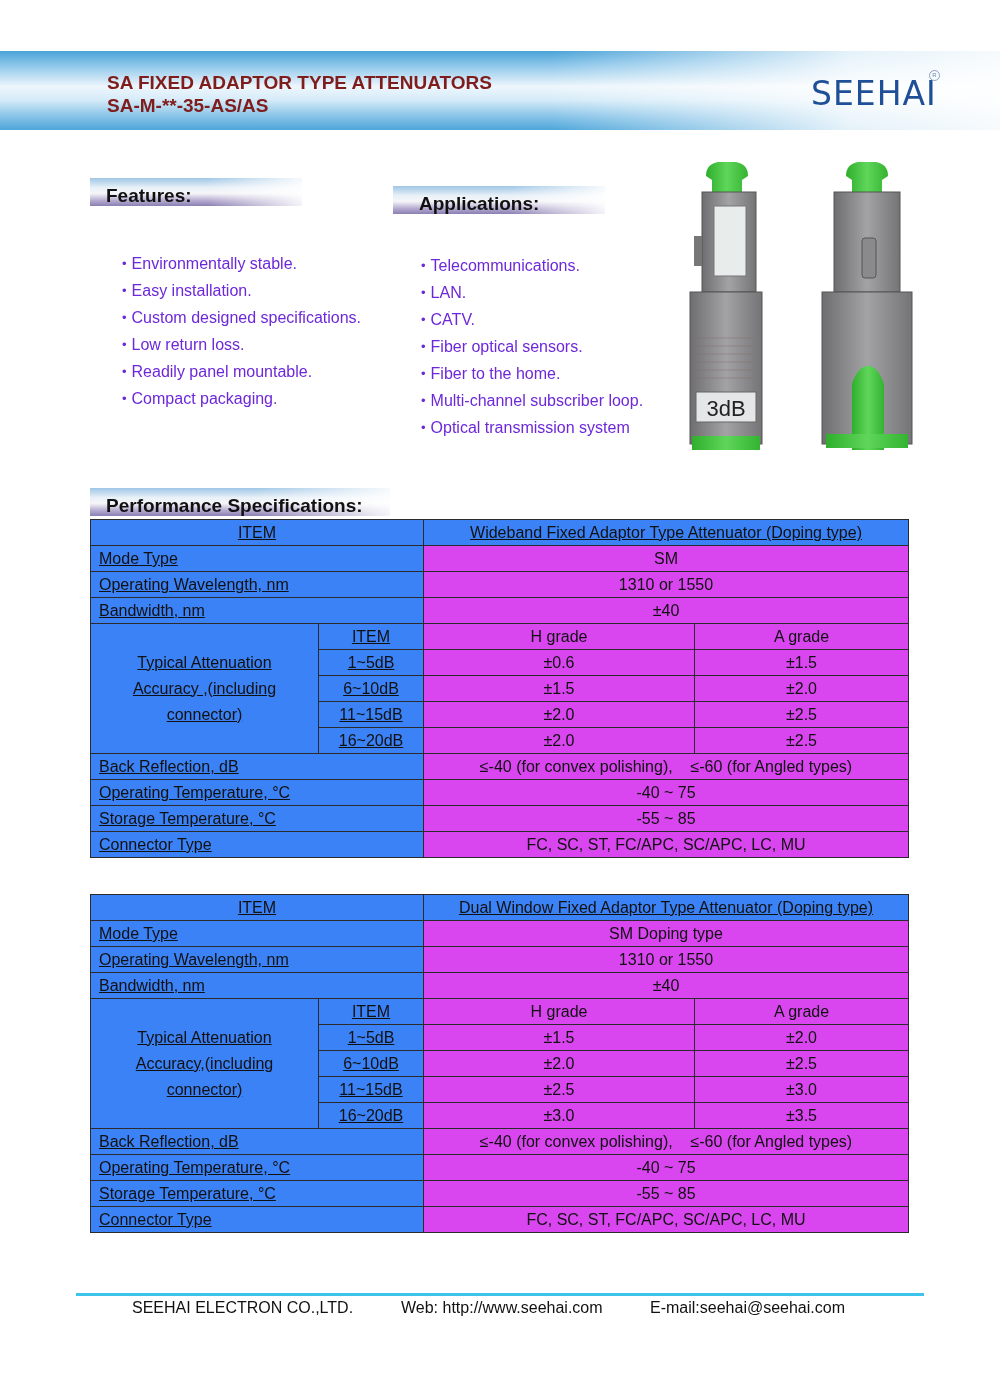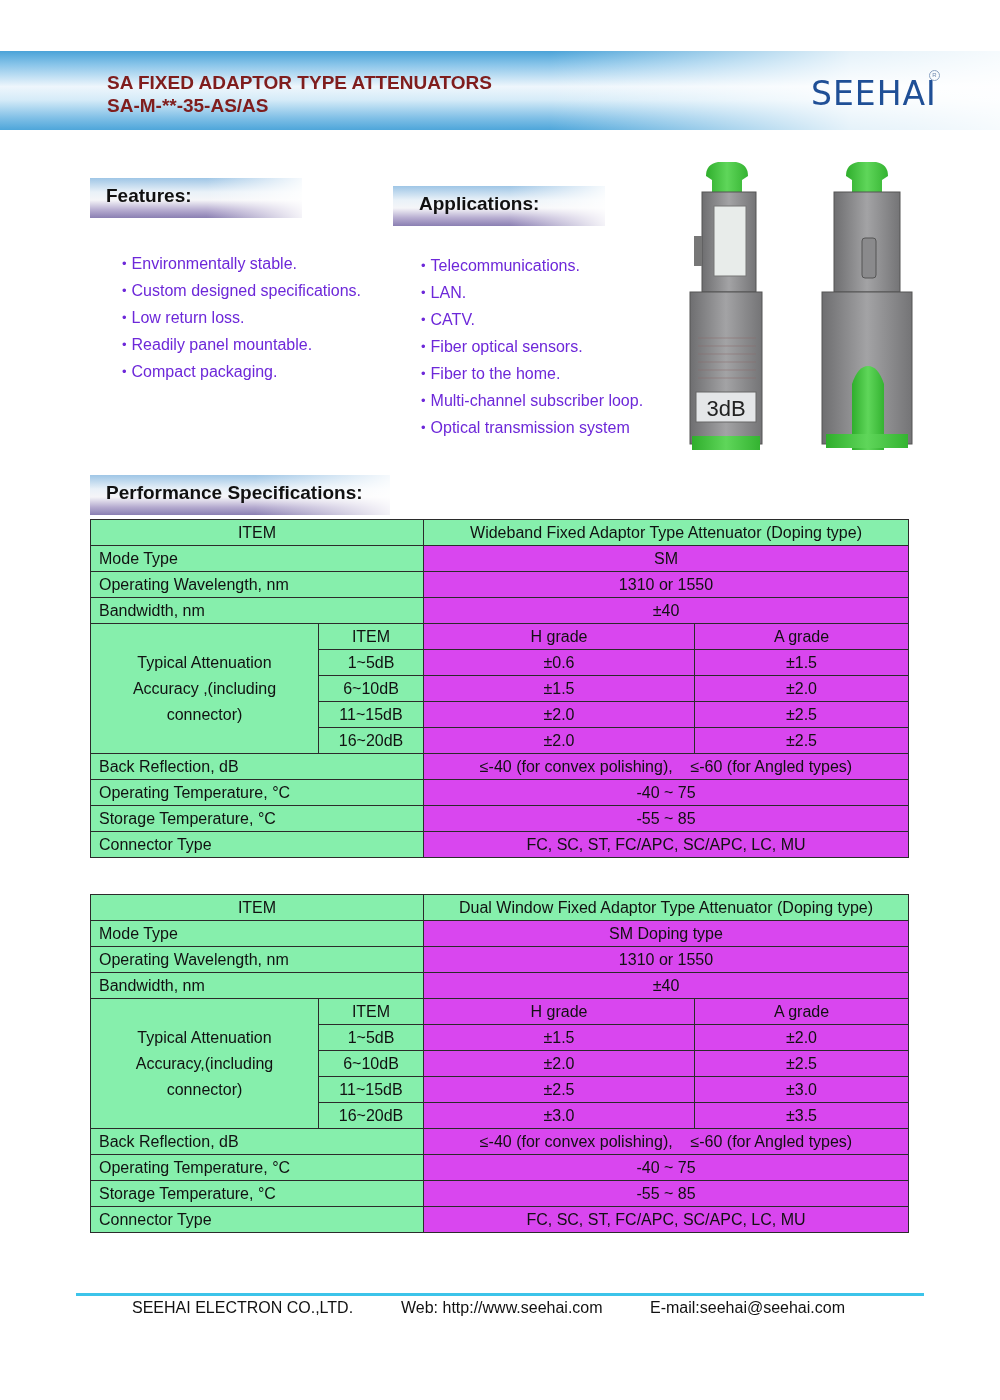--- a/index.html
+++ b/index.html
@@ -23,21 +23,21 @@
     position: absolute; left: 811px; top: 74px;
     font-family: "DejaVu Sans", sans-serif;
     font-size: 33px; font-weight: normal; letter-spacing: 1px; color: #1f4f96;
   }
   .logo-reg {
     position: absolute; left: 929px; top: 70px; width: 9px; height: 9px;
     border: 1px solid #8aa2c2; border-radius: 50%;
     font-size: 6px; line-height: 9px; text-align: center; color: #6f8ab0;
   }
   .sec-head {
-    position: absolute; height: 40px;
+    position: absolute; height: 28px;
     background:
       linear-gradient(to right, rgba(255,255,255,0) 0%, rgba(255,255,255,0) 55%, rgba(255,255,255,0.9) 100%),
       linear-gradient(to bottom, #9fc6e6 0%, #e9f1f8 35%, #f5f5f8 55%, #b6acd0 80%, #8a7fb2 100%);
     font-weight: bold; font-size: 19px; line-height: 36px; color: #111;
     box-sizing: border-box; padding-left: 16px;
   }
   .list {
     position: absolute; margin: 16px; padding: 0; list-style: none;
     font-size: 16px; line-height: 26px; color: #6d28d9;
   }
@@ -47,21 +47,21 @@
 
   table.spec {
     position: absolute; left: 90px; width: 818px;
     border-collapse: collapse; table-layout: fixed;
     font-size: 16px; color: #111;
   }
   table.spec td {
     border: 1.5px solid #2b2b2b; height: 25px; padding: 0 8px;
     line-height: 25px; white-space: nowrap; overflow: hidden;
   }
-  td.lbl { background: #86efac; }
+  td.lbl { background: #3b82f6; text-decoration: underline; }
   td.c { text-align: center; }
   td.val { background: #d946ef; text-align: center; }
 
   .footer-line {
     position: absolute; left: 76px; top: 1293px; width: 848px; height: 3px; background: #3cc4ea;
   }
   .footer {
     position: absolute; left: 0; top: 1298px; width: 1000px;
     font-size: 16px; line-height: 20px; color: #111;
   }
@@ -74,20 +74,21 @@
 <div class="banner-title">
   <div>SA FIXED ADAPTOR TYPE ATTENUATORS</div>
   <div>SA-M-**-35-AS/AS</div>
 </div>
 <div class="logo">SEEHAI</div>
 <div class="logo-reg">R</div>
 
 <div class="sec-head" style="left:90px; top:178px; width:212px;">Features:</div>
 <ul class="list" style="left:106px; top:235px;">
   <li>Environmentally stable.</li>
+  <li>Easy installation.</li>
   <li>Custom designed specifications.</li>
   <li>Low return loss.</li>
   <li>Readily panel mountable.</li>
   <li>Compact packaging.</li>
 </ul>
 
 <div class="sec-head" style="left:393px; top:178px; width:212px; padding-left:26px;margin-top:8px;">Applications:</div>
 <ul class="list" style="left:405px; top:237px;">
   <li>Telecommunications.</li>
   <li>LAN.</li>
@@ -132,21 +133,21 @@
 
     <path d="M160 18 Q160 6 172 4 L190 4 Q202 6 202 18 L196 22 L196 34 L166 34 L166 22 Z" fill="url(#green)"></path>
     <rect x="148" y="34" width="66" height="100" fill="url(#metal)" stroke="#555" stroke-width="1"></rect>
     <rect x="176" y="80" width="14" height="40" rx="3" fill="#8a8a8c" stroke="#555"></rect>
     <rect x="136" y="134" width="90" height="152" fill="url(#metal)" stroke="#555" stroke-width="1"></rect>
     <path d="M166 292 L166 226 Q172 208 182 208 Q192 208 198 226 L198 292 Z" fill="url(#green)"></path>
     <rect x="140" y="276" width="82" height="14" fill="url(#green)"></rect>
   </svg>
 </div>
 
-<div class="sec-head" style="left:90px; top:475px; width:300px;">Performance Specifications:</div>
+<div class="sec-head" style="left:90px; top:488px; width:300px;">Performance Specifications:</div>
 
 <table class="spec" style="top:519px;">
   <colgroup>
       <col style="width:228px">
       <col style="width:105px">
       <col style="width:271px">
       <col style="width:214px">
     </colgroup>
   <tbody>
       <tr>

